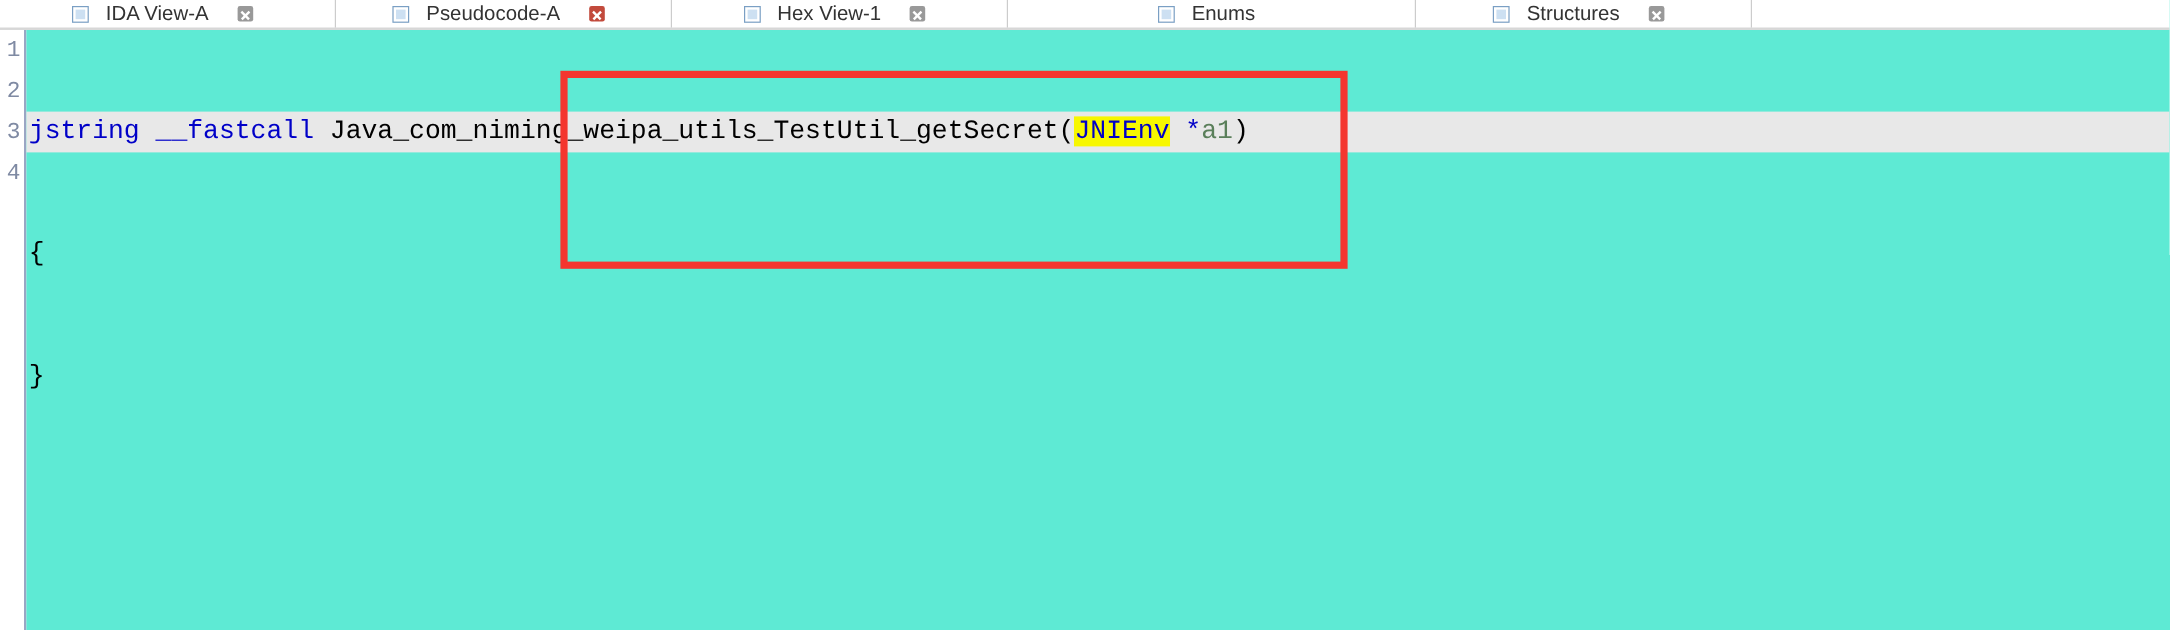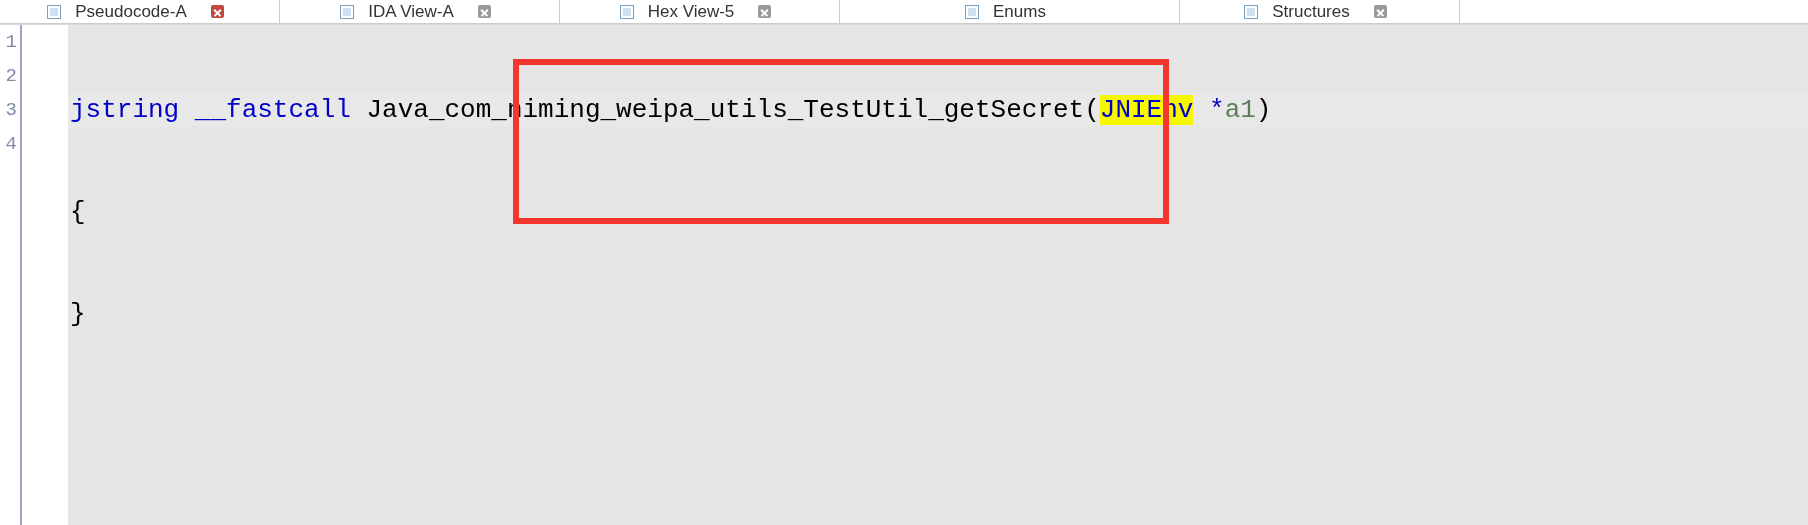--- a/index.html
+++ b/index.html
@@ -78,25 +78,24 @@
       text-align: right;
       color: #7f8aa3;
       font-size: 19px;
       line-height: 34px;
       padding-top: 0;
     }
     .gutter div { padding-right: 3px; }
     .code {
       flex: 1;
       position: relative;
-      font-size: 26px;
+      font-size: 22px;
       line-height: 34px;
       white-space: pre;
-      background: #e5e5e5;
-      margin-left: 46px;
+      background: #5eead4;
     }
     .code-line {
       padding-left: 2px;
     }
     .code-line.highlighted {
       background: #e8e8e8;
     }
     .kw { color: #0000c8; }  
     
     .ident { color: #000; }
@@ -109,33 +108,33 @@
     .redbox {
       position: absolute;
       border: 6px solid #f4362f;
       pointer-events: none;
     }
   </style>
 </head>
 <body>
 
 <div class="tabs">
+  <div class="tab">
+    <span class="icon"></span>
+    <span class="label">IDA View-A</span>
+    <span class="close"></span>
+  </div>
   <div class="tab active">
     <span class="icon"></span>
     <span class="label">Pseudocode-A</span>
     <span class="close"></span>
   </div>
   <div class="tab">
     <span class="icon"></span>
-    <span class="label">IDA View-A</span>
-    <span class="close"></span>
-  </div>
-  <div class="tab">
-    <span class="icon"></span>
-    <span class="label">Hex View-5</span>
+    <span class="label">Hex View-1</span>
     <span class="close"></span>
   </div>
   <div class="tab" style="min-width:340px">
     <span class="icon"></span>
     <span class="label">Enums</span>
   </div>
   <div class="tab">
     <span class="icon"></span>
     <span class="label">Structures</span>
     <span class="close"></span>

